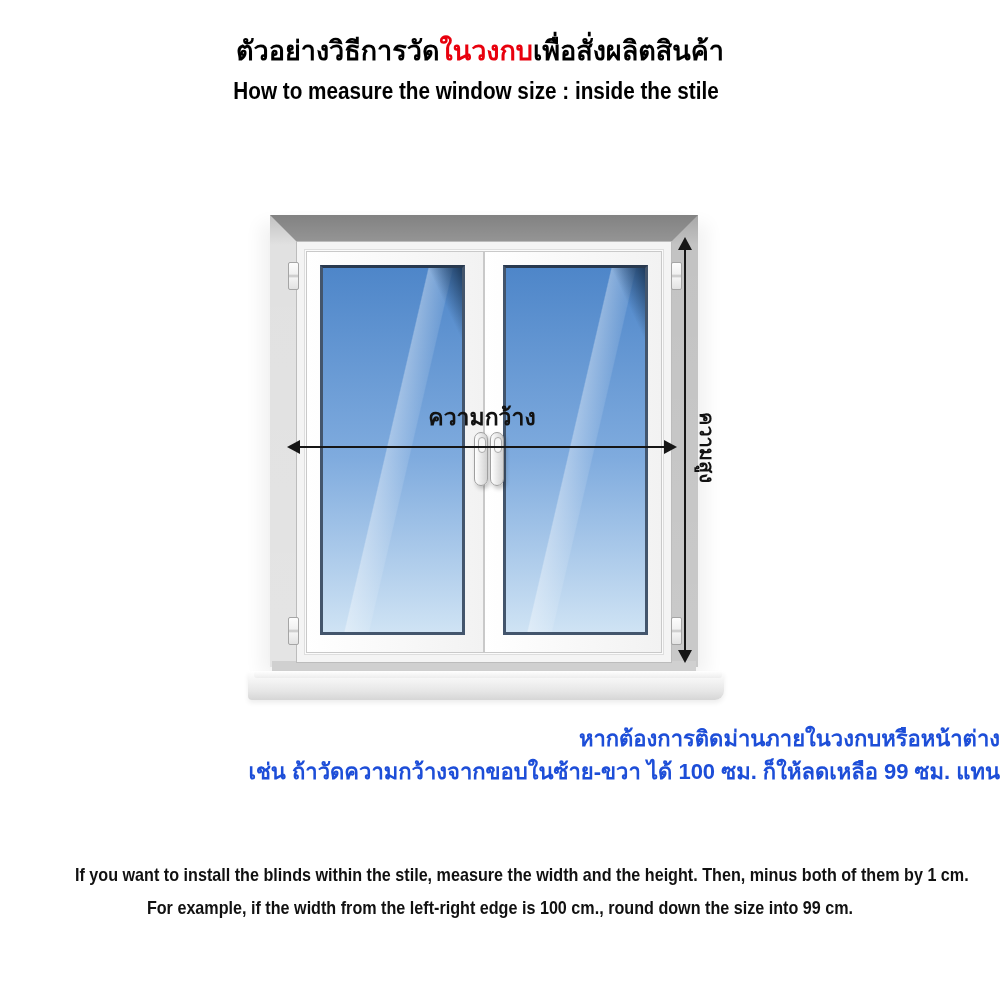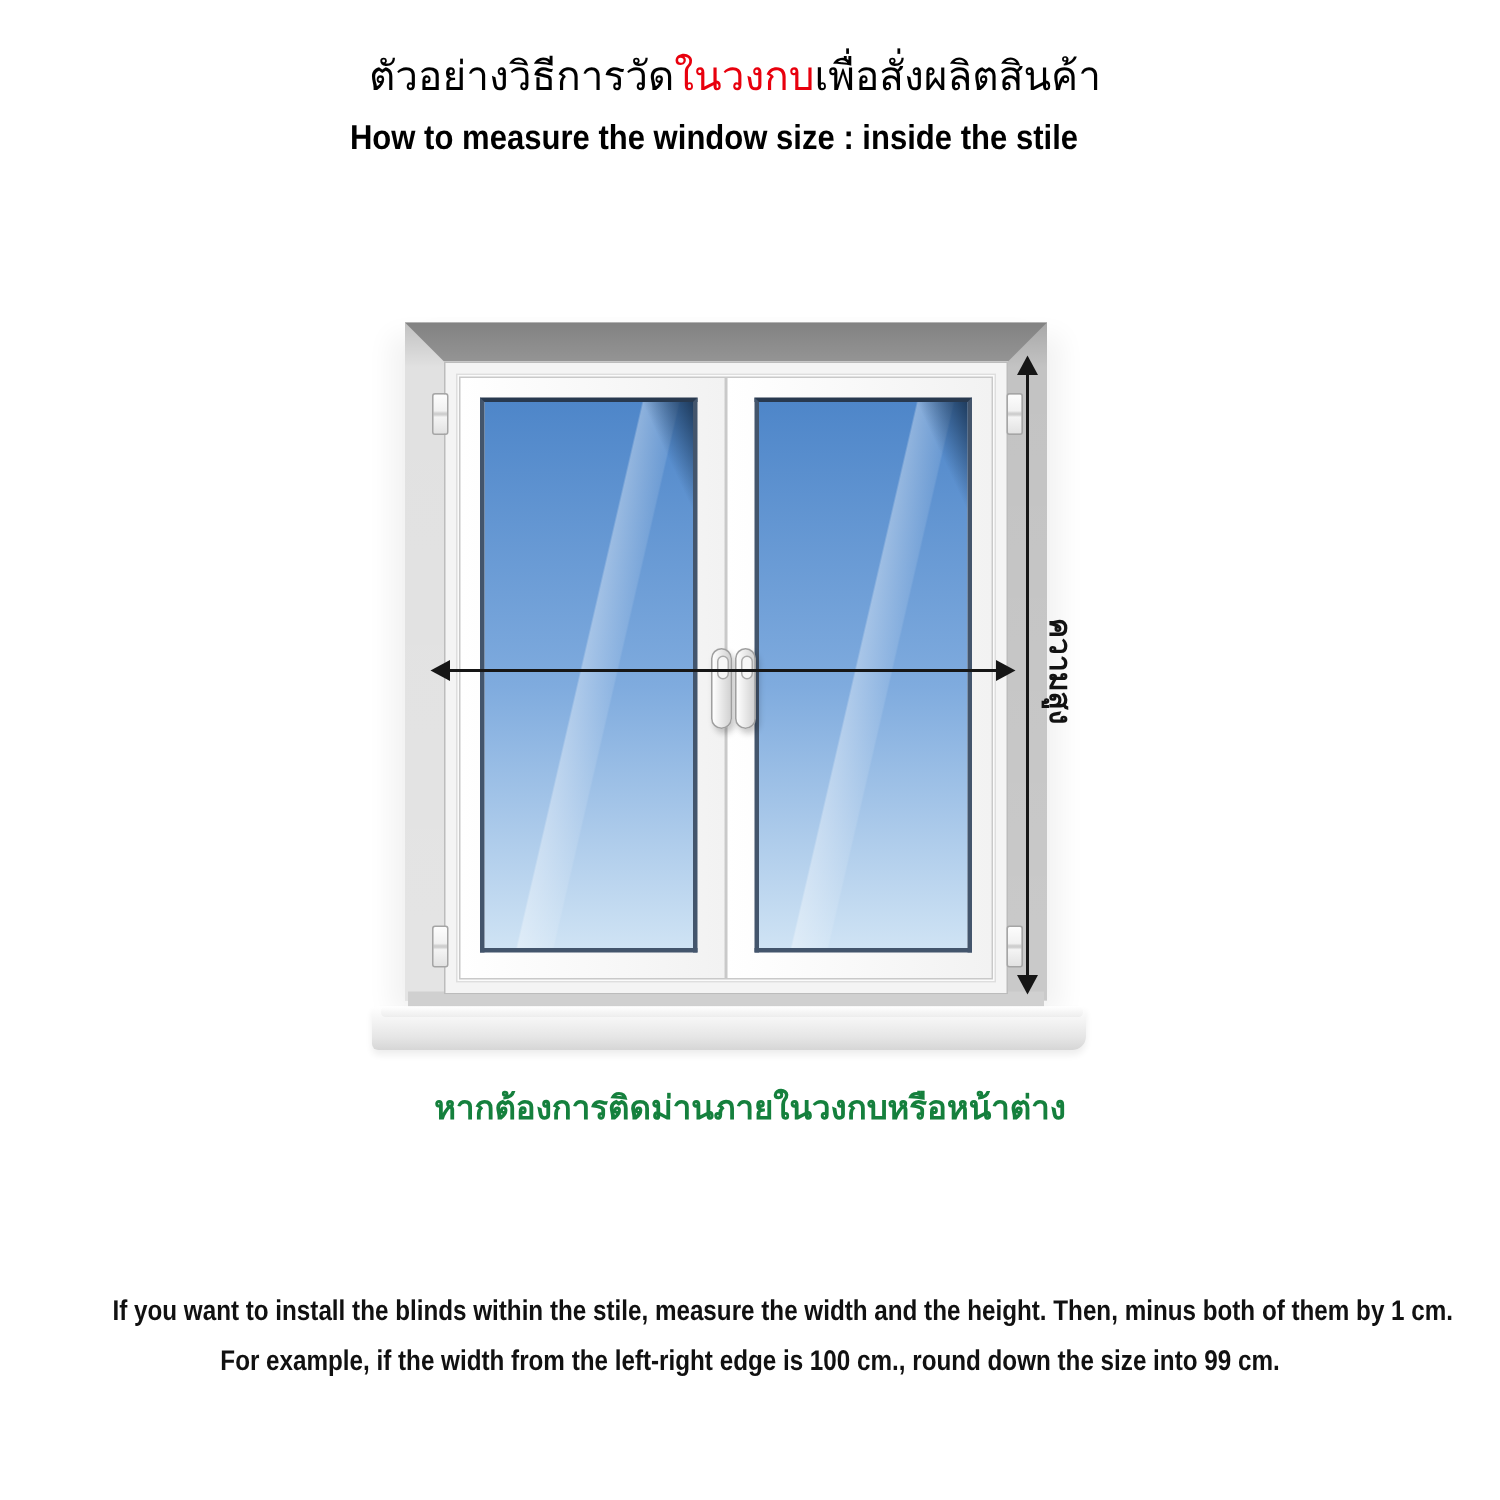--- a/index.html
+++ b/index.html
@@ -2,22 +2,22 @@
 <html><head>
 <meta charset="utf-8">
 <style>
   html,body { margin:0; padding:0; }
   body { font-family:"Liberation Sans", sans-serif; background:#ffffff; }
   #canvas {
     position:relative; width:1000px; height:1000px; margin:0 auto;
     background:#ffffff; overflow:hidden;
   }
   .abs { position:absolute; }
-  .title-thai { left:14px; top:33px; width:952px; text-align:center;
-    font-size:27px; font-weight:normal; line-height:36px; }
+  .title-thai { left:4px; top:33px; width:952px; text-align:center;
+    font-size:27px; font-weight:bold; line-height:36px; }
   .title-thai .hl { color:#e8000d; }
   .title-en { left:0; top:76px; width:952px; text-align:center;
     font-size:23px; font-weight:bold; line-height:30px;
     transform:scaleX(0.90); transform-origin:50% 50%; white-space:nowrap; }
 
   
   .recess {
     left:270px; top:215px; width:428px; height:452px; box-sizing:border-box;
     border-top:26px solid #979797; border-left:26px solid #e1e1e1;
     border-right:26px solid #c3c3c3; background:#d8d8d8;
@@ -83,22 +83,22 @@
   .arrow-v::after { content:""; position:absolute; bottom:-13px; left:-6px; width:0; height:0;
     border:7px solid transparent; border-bottom:0; border-top:13px solid #161616; }
 
   .width-label { left:287px; top:399px; width:390px; text-align:center;
     font-size:23px; font-weight:bold; color:#121212; }
   .height-label { left:723px; top:412px; transform:rotate(90deg);
     transform-origin:0 0; white-space:nowrap;
     font-size:20px; font-weight:bold; color:#121212; }
 
   
-  .notes-thai { left:0; top:722px; width:1000px; text-align:center;
-    font-size:22px; font-weight:bold; line-height:33px; color:#15803d; }
+  .notes-thai { left:0; top:722px; width:1000px; text-align:right;
+    font-size:22px; font-weight:bold; line-height:33px; color:#1d4ed8; }
   .notes-en { left:0; top:858px; width:1000px; text-align:center;
     font-size:19px; font-weight:bold; line-height:33px; color:#111111;
     transform:scaleX(0.85); transform-origin:50% 50%; }
   .notes-en div { white-space:nowrap; }
 </style>
 </head>
 <body>
 
 <div id="canvas">
 
@@ -122,26 +122,28 @@
   <div class="abs hinge tl"></div>
   <div class="abs hinge bl"></div>
   <div class="abs hinge tr"></div>
   <div class="abs hinge br"></div>
 
   <div class="abs handle h1"></div>
   <div class="abs handle h2"></div>
 
   <div class="abs sill"></div>
 
+  <div class="abs width-label">ความกว้าง</div>
   <div class="abs arrow-h"></div>
   <div class="abs arrow-v"></div>
   <div class="abs height-label">ความสูง</div>
 
   <div class="abs notes-thai">
     <div>หากต้องการติดม่านภายในวงกบหรือหน้าต่าง</div>
+    <div>เช่น ถ้าวัดความกว้างจากขอบในซ้าย-ขวา ได้ 100 ซม. ก็ให้ลดเหลือ 99 ซม. แทน</div>
   </div>
 
   <div class="abs notes-en">
     <div>If you want to install the blinds within the stile, measure the width and the height. Then, minus both of them by 1 cm.</div>
     <div>For example,  if the width from the left-right edge is 100 cm., round down the size into 99 cm.</div>
   </div>
 
 </div>
 
 </body></html>

